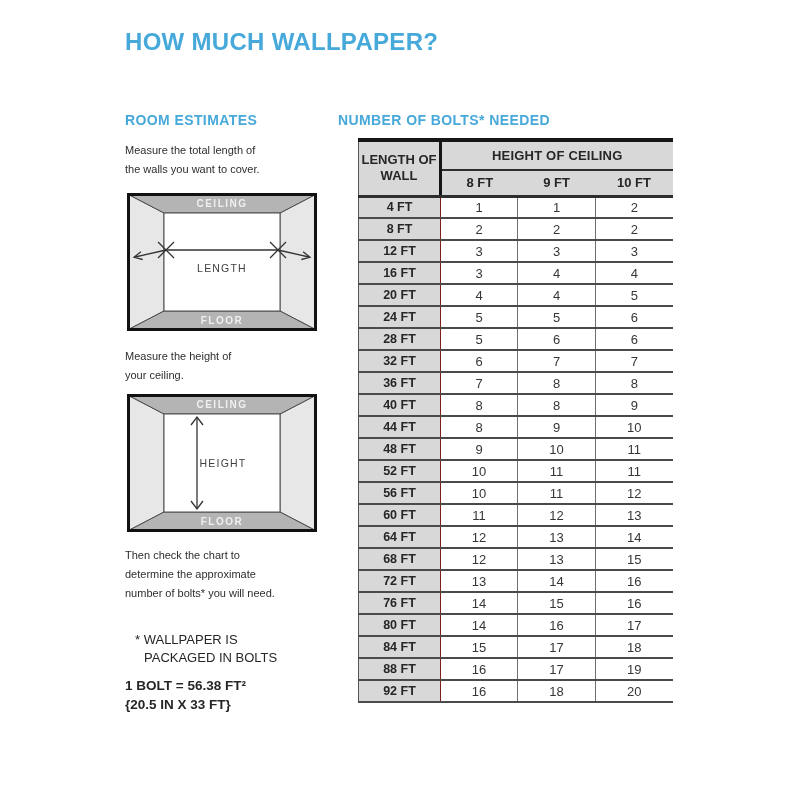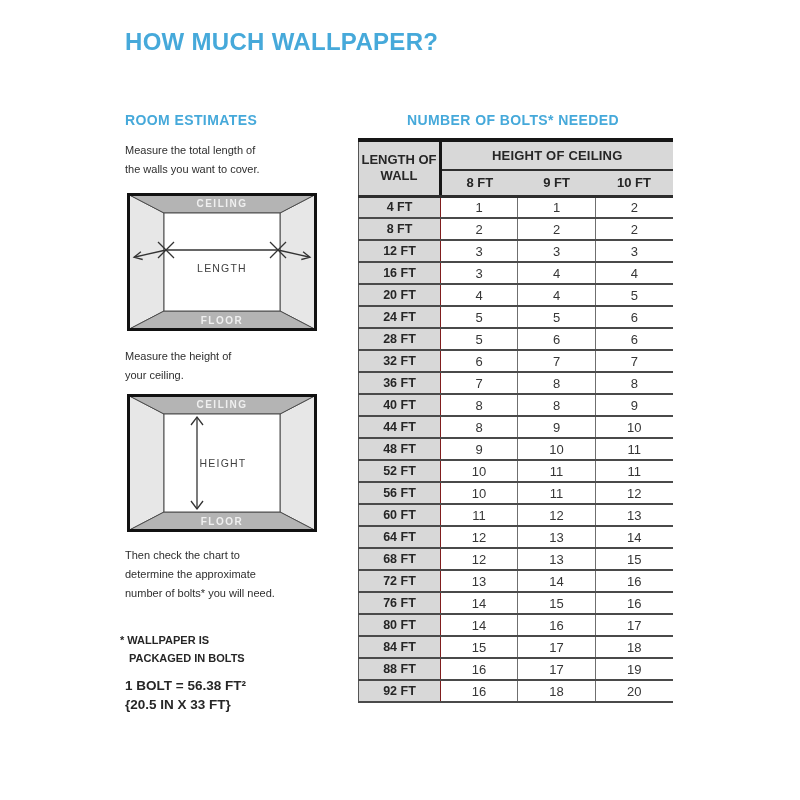--- a/index.html
+++ b/index.html
@@ -13,37 +13,37 @@
   html,body{margin:0;padding:0;background:#ffffff;}
   body{width:800px;height:800px;font-family:"Liberation Sans",sans-serif;color:var(--ink);}
   .page{position:relative;width:796px;height:800px;background:#fff;overflow:hidden;}
 
   .page-title{position:absolute;left:125px;top:28px;margin:0;font-size:24px;font-weight:bold;
     letter-spacing:.3px;color:var(--accent);}
 
   .section-heading{position:absolute;margin:0;font-size:14px;font-weight:bold;
     letter-spacing:.4px;color:var(--accent);}
   #room-heading{left:125px;top:112px;}
-  #table-heading{left:356px;top:112px;width:314px;text-align:center;}
+  #table-heading{left:338px;top:112px;width:314px;}
 
   .para{position:absolute;left:125px;margin:0;font-size:11px;line-height:19px;
     color:#2e2e2e;white-space:pre-line;}
   #step1{top:141px;}
   #step2{top:347px;}
   #step3{top:546px;}
 
   .diagram{position:absolute;left:127px;}
   #diagram1{top:193px;}
   #diagram2{top:394px;}
   .panel-label{fill:#efefef;font-size:10px;font-weight:bold;letter-spacing:1.5px;text-anchor:middle;
     font-family:"Liberation Sans",sans-serif;}
   .measure-label{fill:#3f3f3f;font-size:10.5px;letter-spacing:1.2px;text-anchor:middle;
     font-family:"Liberation Sans",sans-serif;}
 
-  .footnote{position:absolute;left:120px;top:631px;font-size:11px;font-weight:bold;line-height:18px;}
+  .footnote{position:absolute;left:135px;top:631px;font-size:13px;font-weight:normal;line-height:18px;}
   .footnote .line2{padding-left:9px;}
   .bolt-info{position:absolute;left:125px;top:676px;font-size:13.5px;font-weight:bold;line-height:19px;}
 
   #bolt-table{position:absolute;left:358px;top:138px;width:314px;border-collapse:collapse;
     table-layout:fixed;border-top:4px solid #161616;border-left:1px solid #555;}
   #bolt-table th,#bolt-table td{padding:0;text-align:center;font-size:13px;}
   .corner-th{background:var(--hdr-bg);border-right:3px solid #161616;border-bottom:3px solid #2e2e2e;
     font-weight:bold;line-height:16px;padding:0 6px;}
   .group-th{background:var(--hdr-bg);height:30px;border-bottom:2px solid #2e2e2e;font-weight:bold;
     letter-spacing:.2px;}

